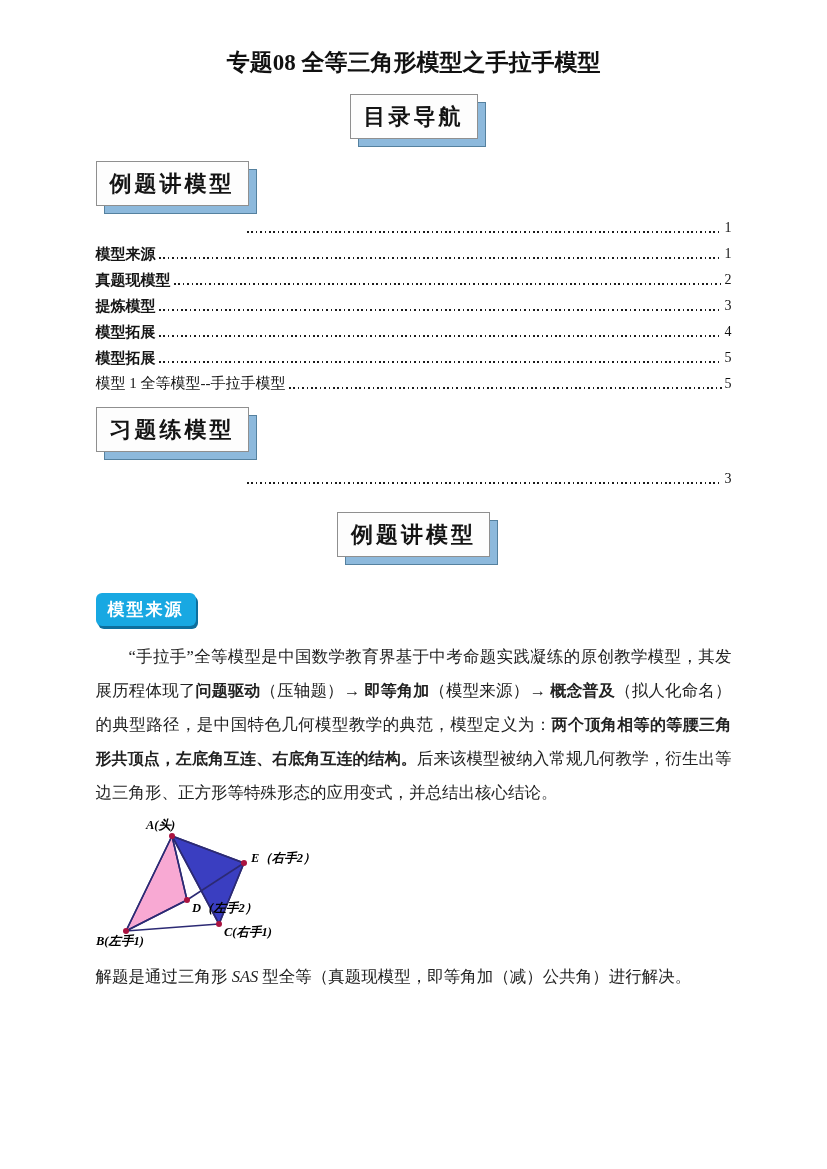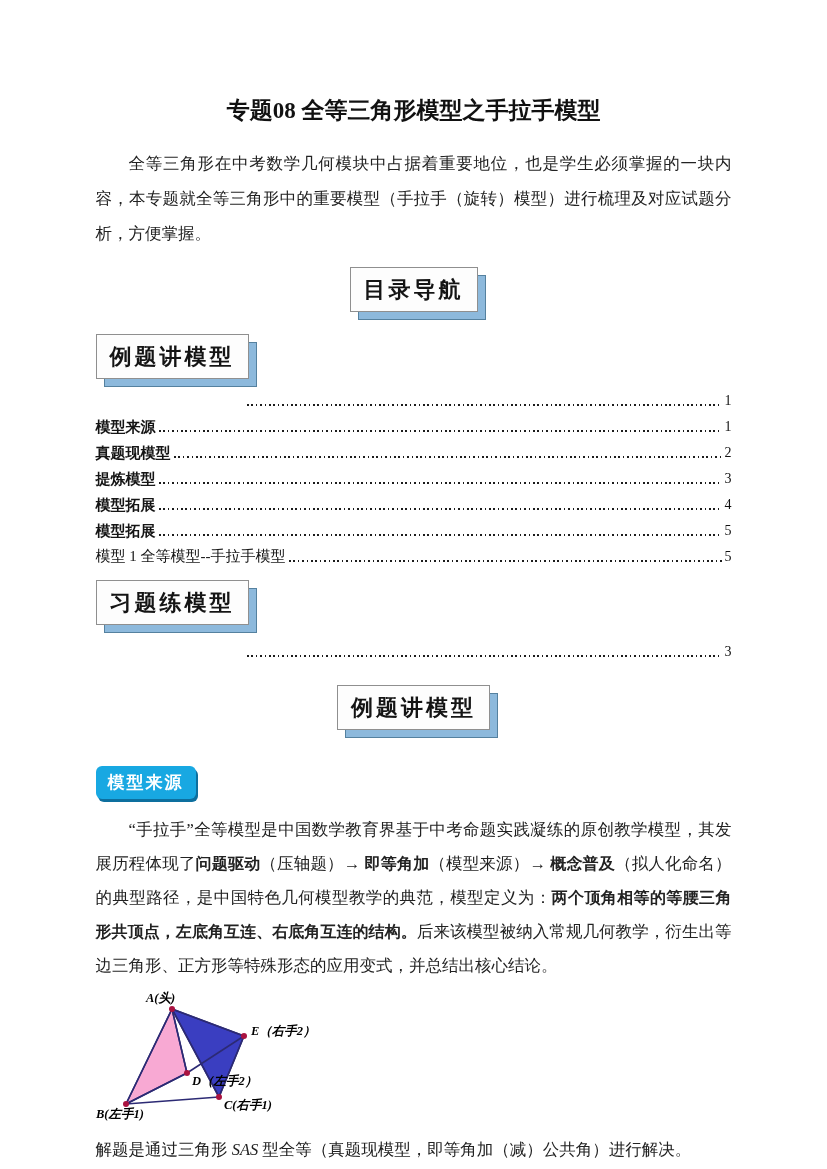--- a/index.html
+++ b/index.html
@@ -4,21 +4,21 @@
 <style>
   * { margin:0; padding:0; box-sizing:border-box; }
   html,body { background:#ffffff; }
   .page {
     position:relative;
     width:768px; height:1169px;
     margin:0 auto;
     background:#ffffff;
     font-family:"Liberation Serif", serif;
     color:#1a1a1a;
-    padding:96px 66px 0 66px;
+    padding:48px 66px 0 66px;
     overflow:hidden;
   }
   .doc-title {
     text-align:center;
     font-family:"Liberation Serif", serif;
     font-weight:bold;
     font-size:23px;
     line-height:30px;
     color:#111;
   }
@@ -121,21 +121,20 @@
     fill:#000;
   }
 </style>
 </head>
 <body>
 
 <div class="page">
 
   <h1 class="doc-title">专题08 全等三角形模型之手拉手模型</h1>
 
-  <p class="intro">全等三角形在中考数学几何模块中占据着重要地位，也是学生必须掌握的一块内容，本专题就全等三角形中的重要模型（手拉手（旋转）模型）进行梳理及对应试题分析，方便掌握。</p>
 
   <div class="center-row row-toc-nav">
     <span class="badge3d">目录导航</span>
   </div>
 
   <div class="row-badge-left">
     <span class="badge3d">例题讲模型</span>
   </div>
 
   <div class="toc">

